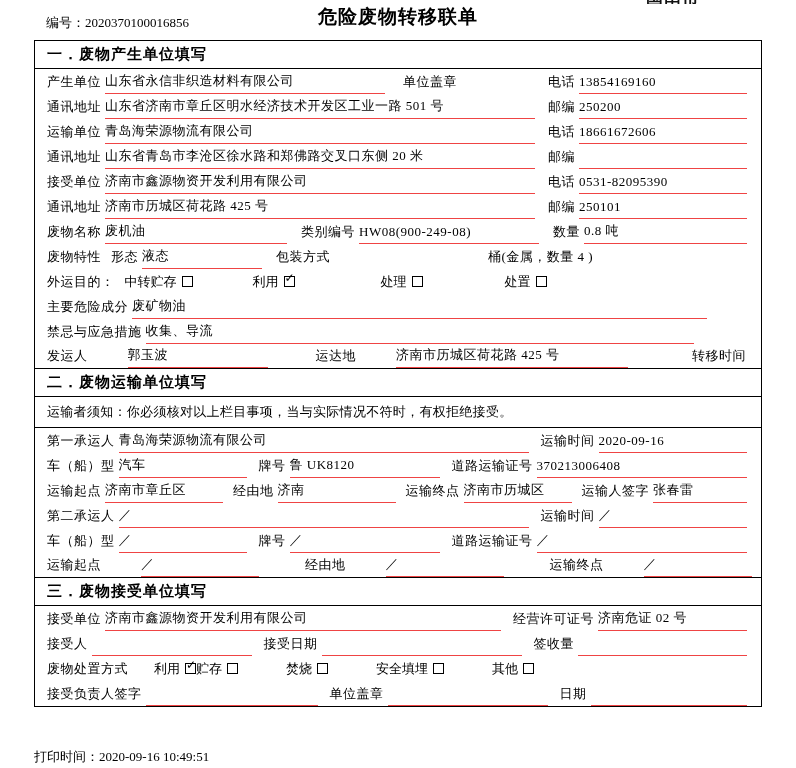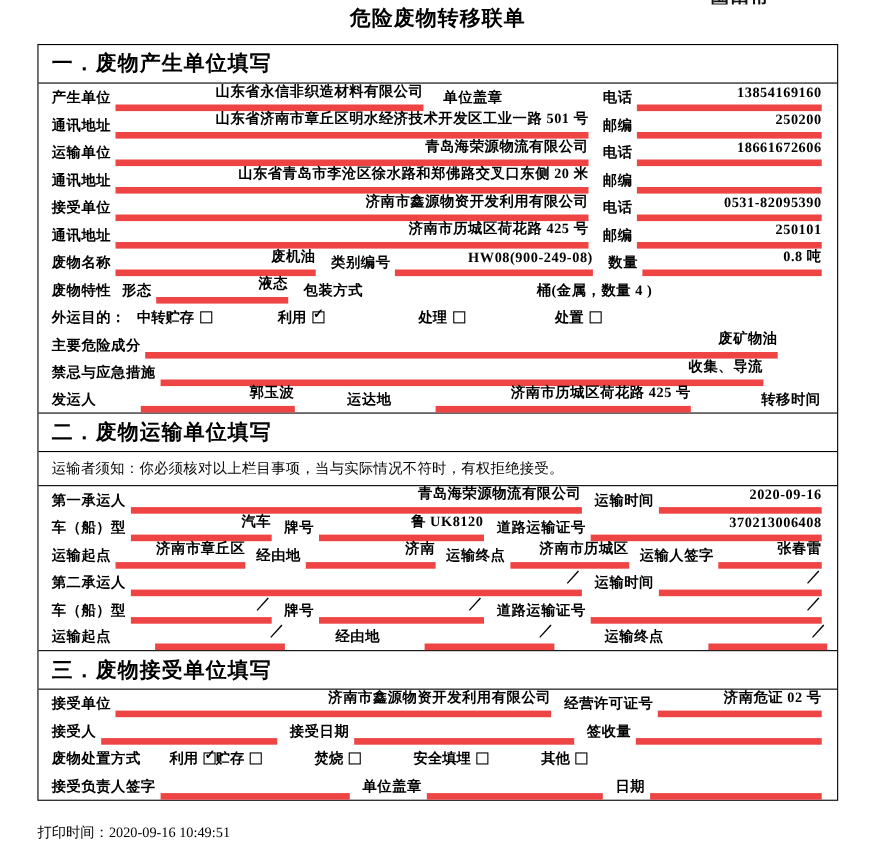--- a/index.html
+++ b/index.html
@@ -63,49 +63,48 @@
     left: 34px;
     top: 40px;
     width: 728px;
     border: 1px solid #000;
     box-sizing: border-box;
   }
   .section-head {
     border-bottom: 1px solid #000;
     padding: 4px 10px 4px 12px;
     font-weight: bold;
-    font-size: 19px;
+    font-size: 15px;
     letter-spacing: 1px;
   }
   .section-body {
     padding: 0;
   }
   .row {
     display: flex;
     align-items: flex-end;
     padding: 0 10px 0 12px;
     height: 25px;
     box-sizing: border-box;
     white-space: nowrap;
-    font-weight: bold;
   }
   .row.sep {
     border-bottom: 1px solid #000;
     gap: 36px;
   }
   .lbl {
     flex: none;
     font-size: 13px;
     padding-bottom: 3px;
     letter-spacing: 0.5px;
   }
   .val {
     flex: none;
-    border-bottom: 6px solid #ef4444;
-    text-align: right;
+    border-bottom: 1px solid #ef4444;
+    text-align: left;
     font-size: 13px;
     padding-bottom: 3px;
     margin-left: 4px;
     margin-right: 4px;
     overflow: hidden;
     letter-spacing: 0.5px;
   }
   .val.grow {
     flex: 1 1 auto;
   }
@@ -151,20 +150,23 @@
     top: 748px;
     font-size: 13px;
   }
 </style>
 </head>
 <body>
 
 <div class="page">
 
   <div class="top-row">
+    <div class="doc-number">
+      <span>编号：</span><span>2020370100016856</span>
+    </div>
     <div class="doc-title">危险废物转移联单</div>
     <div class="corner-mark">国南市</div>
   </div>
 
   <div class="frame">
 
     <div class="section-head">一．废物产生单位填写</div>
     <div class="section-body">
 
       <div class="row">

